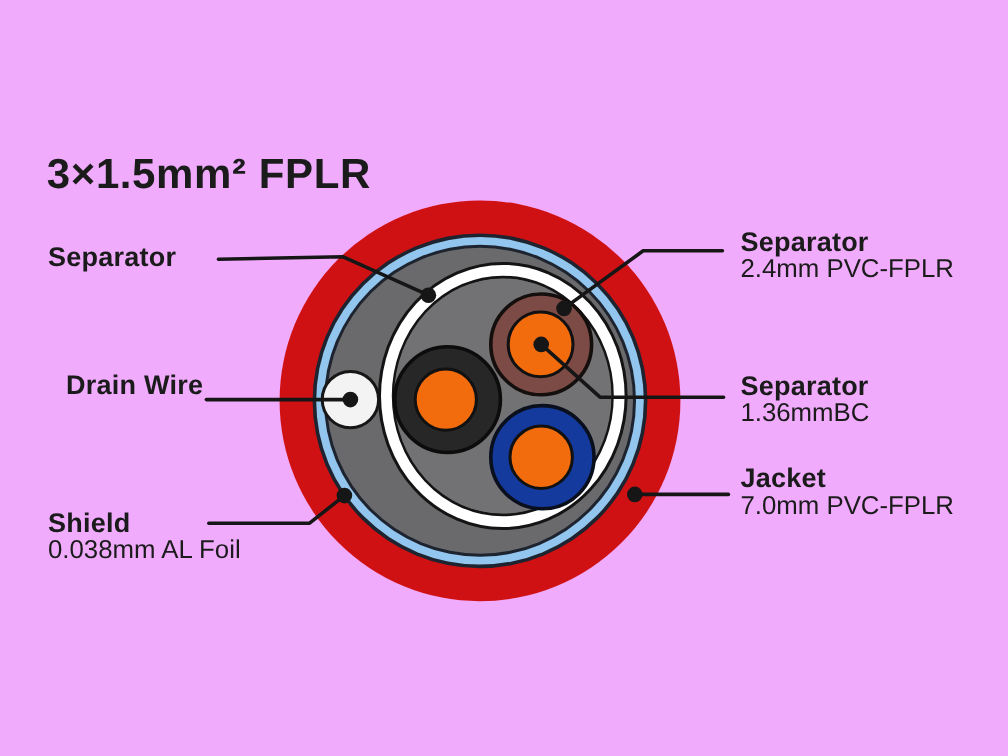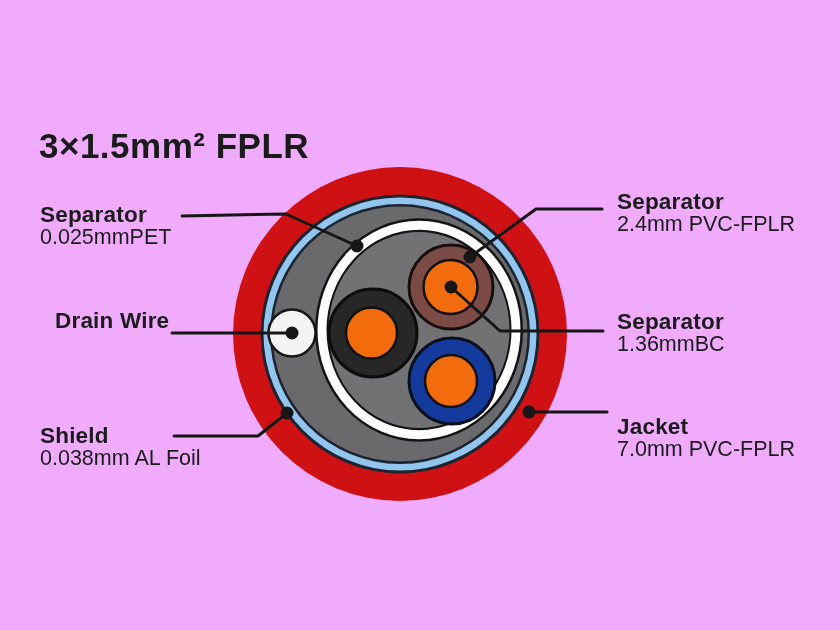--- a/index.html
+++ b/index.html
@@ -31,21 +31,21 @@
   }
   .callout .value {
     font-size: 21.5px;
     line-height: 22px;
   }
   #co-separator  { left: 40px;  top: 203px; }
   #co-drain      { left: 55px;  top: 309px; }
   #co-shield     { left: 40px;  top: 424px; }
   #co-insulation { left: 617px; top: 190px; }
   #co-conductor  { left: 617px; top: 310px; }
-  #co-jacket     { left: 617px; top: 387px; margin-top: 28px; }
+  #co-jacket     { left: 617px; top: 387px; }
 </style>
 </head>
 <body>
 
 <div id="canvas">
 
   <svg id="diagram-svg" width="840" height="630" viewBox="0 0 840 630">
 
     <circle cx="400" cy="334" r="167" fill="#d01114"></circle>
 
@@ -86,21 +86,20 @@
       <circle cx="470" cy="257" r="6.5" fill="#161616"></circle>
       <circle cx="451" cy="287" r="6.5" fill="#161616"></circle>
       <circle cx="529" cy="412" r="6.5" fill="#161616"></circle>
     </g>
   </svg>
 
   <div class="title">3×1.5mm² FPLR</div>
 
   <div class="callout" id="co-separator">
     <div class="name">Separator</div>
-    <div class="value">0.025mmPET</div>
   </div>
 
   <div class="callout" id="co-drain">
     <div class="name">Drain Wire</div>
   </div>
 
   <div class="callout" id="co-shield">
     <div class="name">Shield</div>
     <div class="value">0.038mm AL Foil</div>
   </div>

